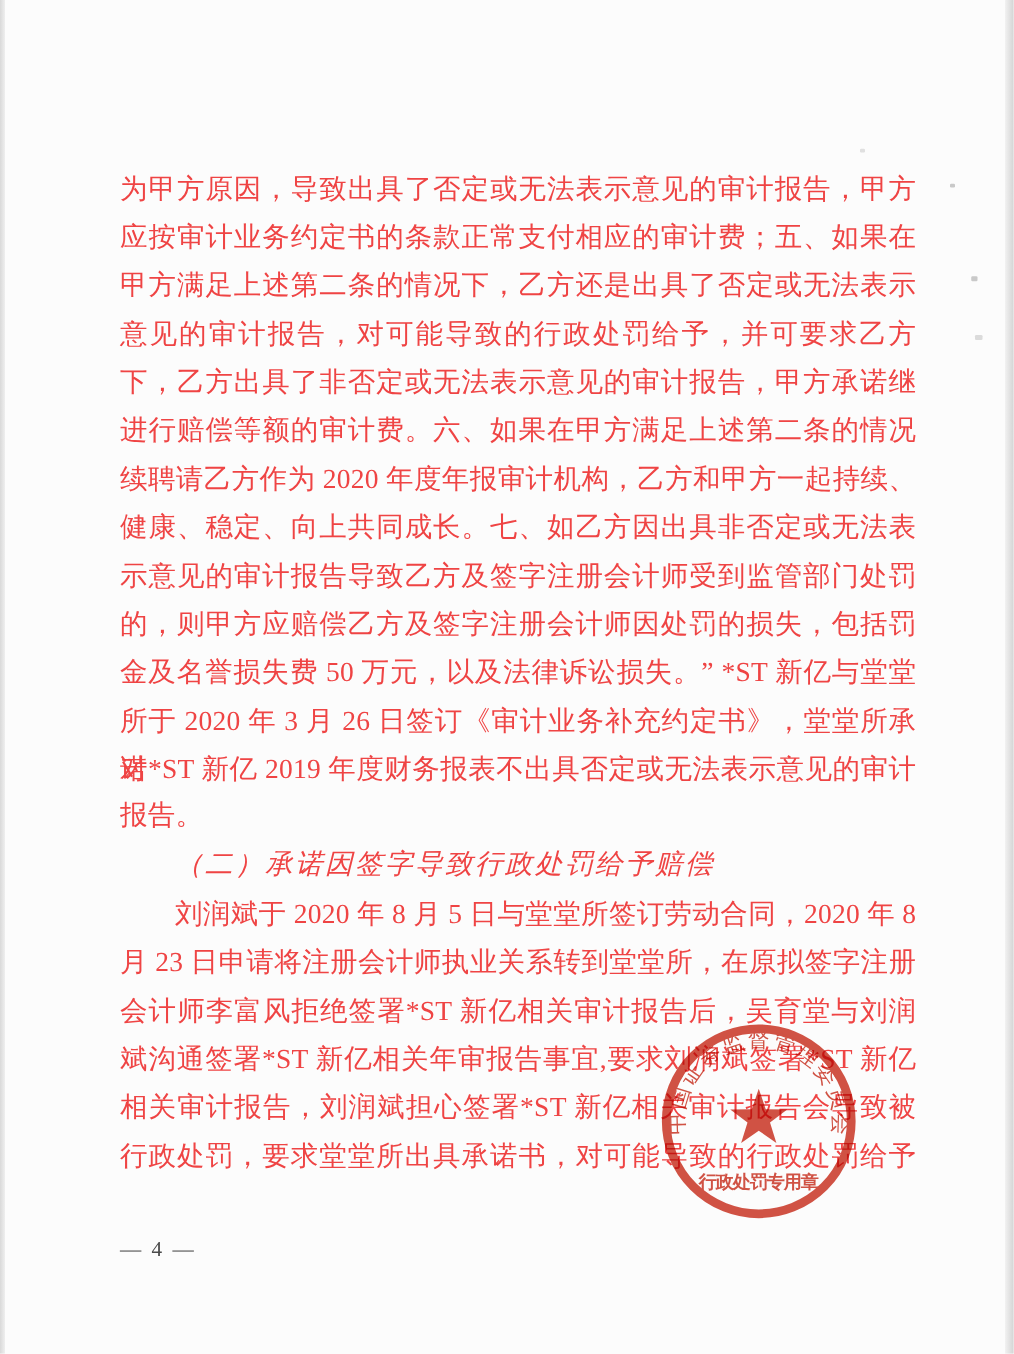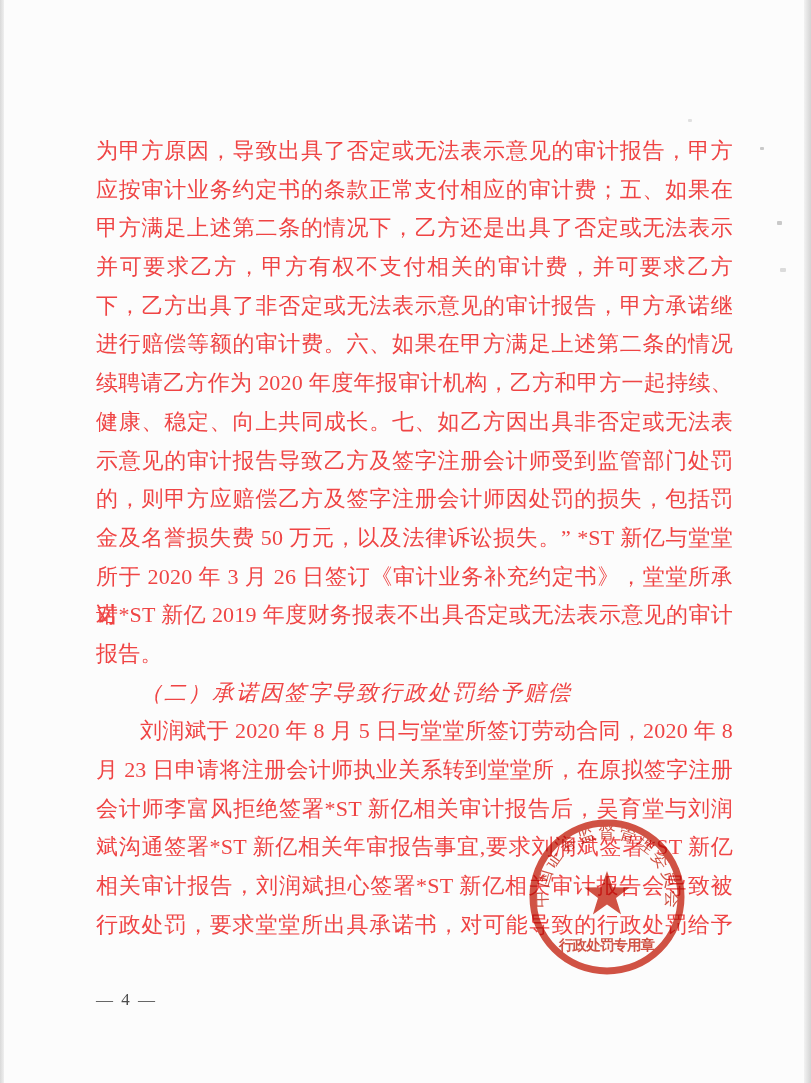--- a/index.html
+++ b/index.html
@@ -22,21 +22,21 @@
     position:absolute;left:96px;top:132px;width:637px;
     font-size:22px;line-height:38.7px;color:#ef4444;
     letter-spacing:0.2px;
   }
   .line{
     height:38.7px;
     text-align:justify;
     text-align-last:justify;
     text-justify:inter-character;
   }
-  .line.short{ text-align-last:left; }
+  .line.short{ text-align-last:left;font-family:Liberation Mono, monospace; }
   .line.indent{ text-indent:44px; }
   .line.heading{ font-style:italic; letter-spacing:2px; }
   .page-number{
     position:absolute;left:96px;top:990px;
     font-size:17px;color:#4c4c4c;letter-spacing:2px;
   }
   .seal{
     position:absolute;left:522px;top:812px;width:170px;height:170px;
     opacity:0.88;
     mix-blend-mode:multiply;
@@ -52,21 +52,21 @@
 </head>
 <body>
 
 <div class="edge-left"></div>
 <div class="edge-right"></div>
 
 <div class="doc">
   <div class="line">为甲方原因，导致出具了否定或无法表示意见的审计报告，甲方</div>
   <div class="line">应按审计业务约定书的条款正常支付相应的审计费；五、如果在</div>
   <div class="line">甲方满足上述第二条的情况下，乙方还是出具了否定或无法表示</div>
-  <div class="line">并可要求乙方，甲方有权不支付相关的审计费，并可要求乙方</div>
+  <div class="line">意见的审计报告，对可能导致的行政处罚给予，并可要求乙方</div>
   <div class="line">下，乙方出具了非否定或无法表示意见的审计报告，甲方承诺继</div>
   <div class="line">进行赔偿等额的审计费。六、如果在甲方满足上述第二条的情况</div>
   <div class="line">续聘请乙方作为 2020 年度年报审计机构，乙方和甲方一起持续、</div>
   <div class="line">健康、稳定、向上共同成长。七、如乙方因出具非否定或无法表</div>
   <div class="line">示意见的审计报告导致乙方及签字注册会计师受到监管部门处罚</div>
   <div class="line">的，则甲方应赔偿乙方及签字注册会计师因处罚的损失，包括罚</div>
   <div class="line">金及名誉损失费 50 万元，以及法律诉讼损失。” *ST 新亿与堂堂</div>
   <div class="line">所于 2020 年 3 月 26 日签订《审计业务补充约定书》，堂堂所承诺</div>
   <div class="line">对*ST 新亿 2019 年度财务报表不出具否定或无法表示意见的审计</div>
   <div class="line short">报告。</div>

